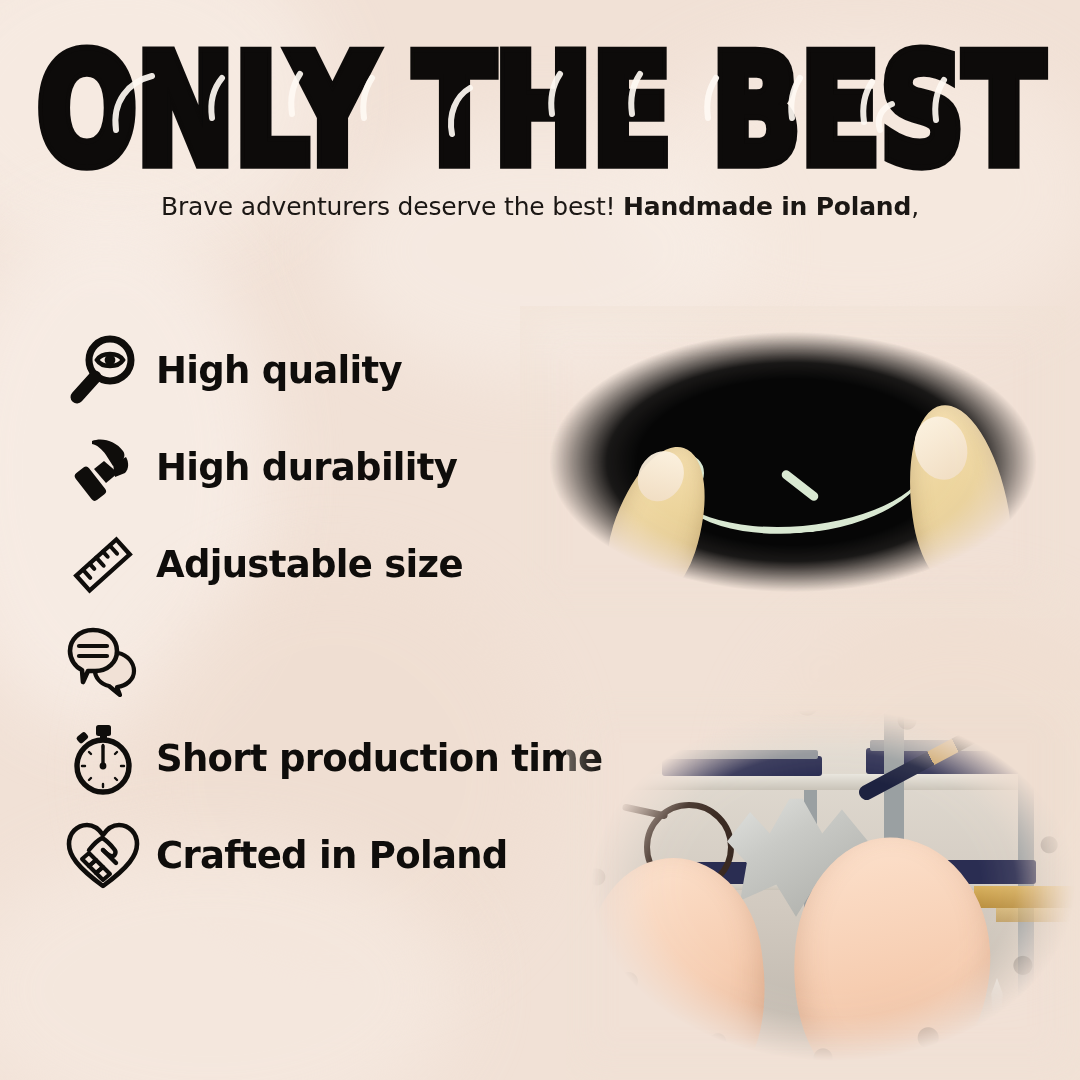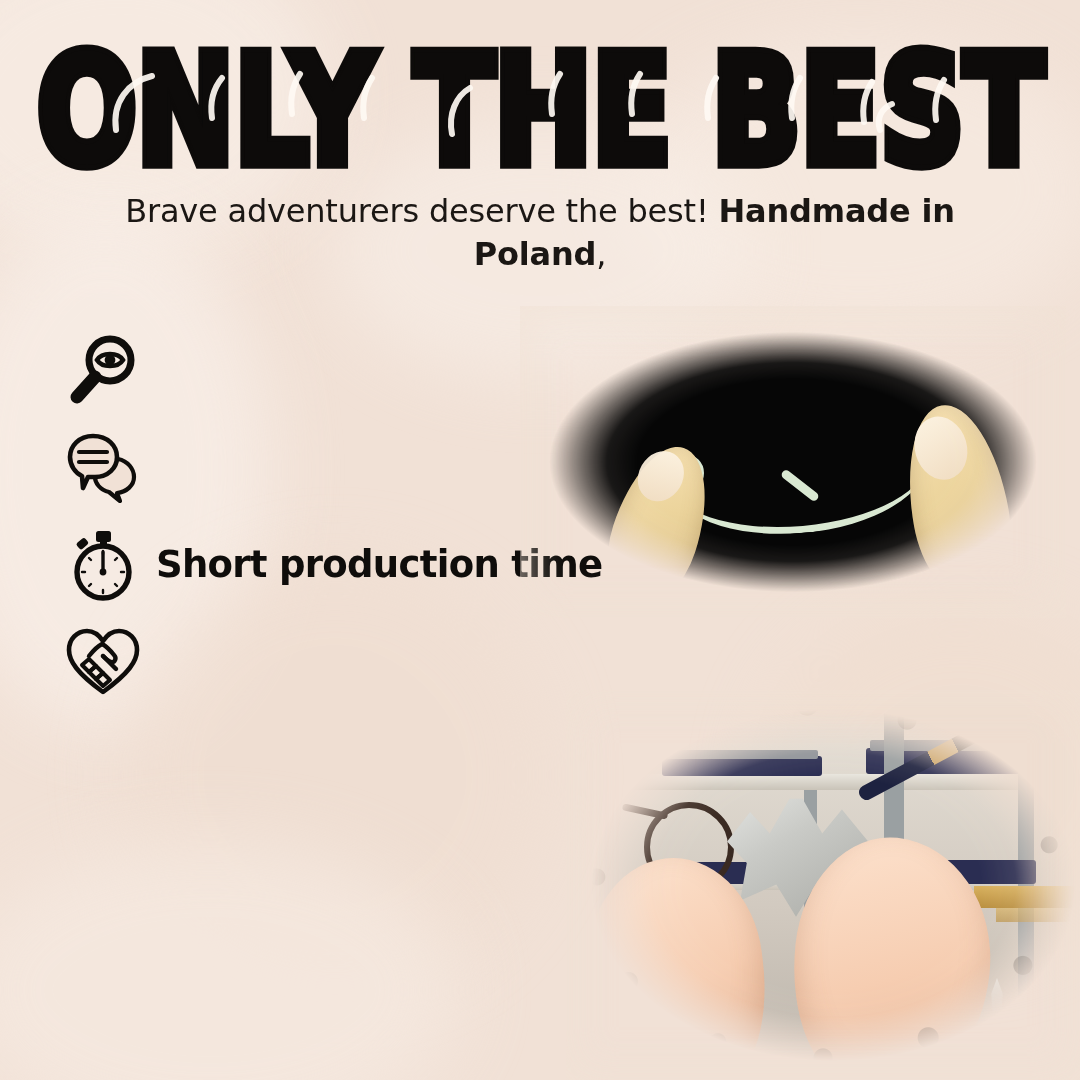--- a/index.html
+++ b/index.html
@@ -45,21 +45,21 @@
   }
   #gloss{
     position:absolute;left:0;right:0;top:34px;height:140px;pointer-events:none;
   }
 
   
   #subtitle{
     position:absolute;left:60px;right:60px;top:190px;
     text-align:center;
     font-family:"DejaVu Sans", sans-serif;
-    font-size:32px;
+    font-size:25px;
     line-height:1.35;
     color:#1b1714;
     letter-spacing:-0.2px;
   }
   #subtitle b{font-weight:700;}
 
   
   #features{position:absolute;left:62px;top:322px;width:720px;}
   .feature{
     position:relative;height:97px;display:flex;align-items:center;
@@ -219,23 +219,54 @@
 
     <div class="feature">
       <div class="f-icon">
         <svg width="74" height="74" viewBox="0 0 74 74">
           <circle cx="44" cy="26" r="21" fill="none" stroke="#0f0d0b" stroke-width="7"></circle>
           <path d="M29 43 L11 63" stroke="#0f0d0b" stroke-width="13" stroke-linecap="round"></path>
           <path d="M31 26 C36 18 52 18 57 26 C52 34 36 34 31 26 Z" fill="none" stroke="#0f0d0b" stroke-width="4.5"></path>
           <circle cx="44" cy="26" r="5.4" fill="#0f0d0b"></circle>
         </svg>
       </div>
-    </div>
-
-
+      <div class="f-label">High quality</div>
+    </div>
+
+    <div class="feature">
+      <div class="f-icon">
+        <svg width="74" height="74" viewBox="0 0 74 74">
+          <g fill="#0f0d0b">
+            <path d="M26 10 C36 6 50 10 57 20 C60 24 58 29 54 31 L47 35 L40 24 C36 18 31 14 26 13 Z"></path>
+            <path d="M47 33 L60 26 C63 31 63 38 59 42 L49 46 Z"></path>
+            <rect x="16" y="36" width="17" height="34" rx="4" transform="rotate(-38 24 53)"></rect>
+            <path d="M38 30 L52 42 L40 52 L28 38 Z"></path>
+          </g>
+        </svg>
+      </div>
+      <div class="f-label">High durability</div>
+    </div>
+
+    <div class="feature">
+      <div class="f-icon">
+        <svg width="74" height="74" viewBox="0 0 74 74">
+          <g transform="rotate(-42 37 37)">
+            <rect x="10" y="27" width="54" height="20" fill="none" stroke="#0f0d0b" stroke-width="4.4"></rect>
+            <g stroke="#0f0d0b" stroke-width="4" stroke-linecap="round">
+              <path d="M19 27 L19 38"></path>
+              <path d="M28 27 L28 34"></path>
+              <path d="M37 27 L37 38"></path>
+              <path d="M46 27 L46 34"></path>
+              <path d="M55 27 L55 38"></path>
+            </g>
+          </g>
+        </svg>
+      </div>
+      <div class="f-label">Adjustable size</div>
+    </div>
 
     <div class="feature">
       <div class="f-icon">
         <svg width="74" height="74" viewBox="0 0 74 74">
           <path d="M52 28 C62 30 68 38 68 46 C68 54 61 61 51 62 L54 70 L43 61 C34 59 29 52 29 46 C29 37 38 30 49 29 Z" fill="#f1e1d6" stroke="#0f0d0b" stroke-width="4.2" stroke-linejoin="round"></path>
           <path d="M27 5 C42 5 51 15 51 26 C51 37 42 46 29 46 L22 46 L17 57 L16 45 C9 42 4 34 4 26 C4 15 13 5 27 5 Z" fill="#f1e1d6" stroke="#0f0d0b" stroke-width="4.6" stroke-linejoin="round"></path>
           <g stroke="#0f0d0b" stroke-width="4.2" stroke-linecap="round">
             <path d="M13 21 L41 21"></path>
             <path d="M13 31 L41 31"></path>
           </g>
@@ -273,20 +304,21 @@
           <path d="M38 67 C12 48 4 36 4 25 C4 14 12 6 22 6 C29 6 34 10 38 16 C42 10 47 6 54 6 C64 6 72 14 72 25 C72 36 64 48 38 67 Z" fill="none" stroke="#0f0d0b" stroke-width="4.6" stroke-linejoin="round"></path>
           <path d="M24 31 C28 26 33 21 37 19 C41 21 45 25 49 30 C52 33 50 38 46 37 C43 36 40 33 38 31" fill="none" stroke="#0f0d0b" stroke-width="4.4" stroke-linejoin="round" stroke-linecap="round"></path>
           <path d="M38 31 C42 35 47 40 51 44" fill="none" stroke="#0f0d0b" stroke-width="4.4" stroke-linecap="round"></path>
           <g fill="none" stroke="#0f0d0b" stroke-width="4" stroke-linejoin="round">
             <path d="M17 40 L24 34 L31 41 L24 47 Z"></path>
             <path d="M24 47 L31 41 L38 48 L31 54 Z"></path>
             <path d="M31 54 L38 48 L45 55 L38 61 Z"></path>
           </g>
         </svg>
       </div>
+      <div class="f-label">Crafted in Poland</div>
     </div>
 
   </div>
 
   <div class="photo" id="photo-top">
     <div class="inner">
       <div class="torn-noise"></div>
       <div id="strand"></div>
       <div id="strand-loop"></div>
       <div id="strand-tip"></div>

